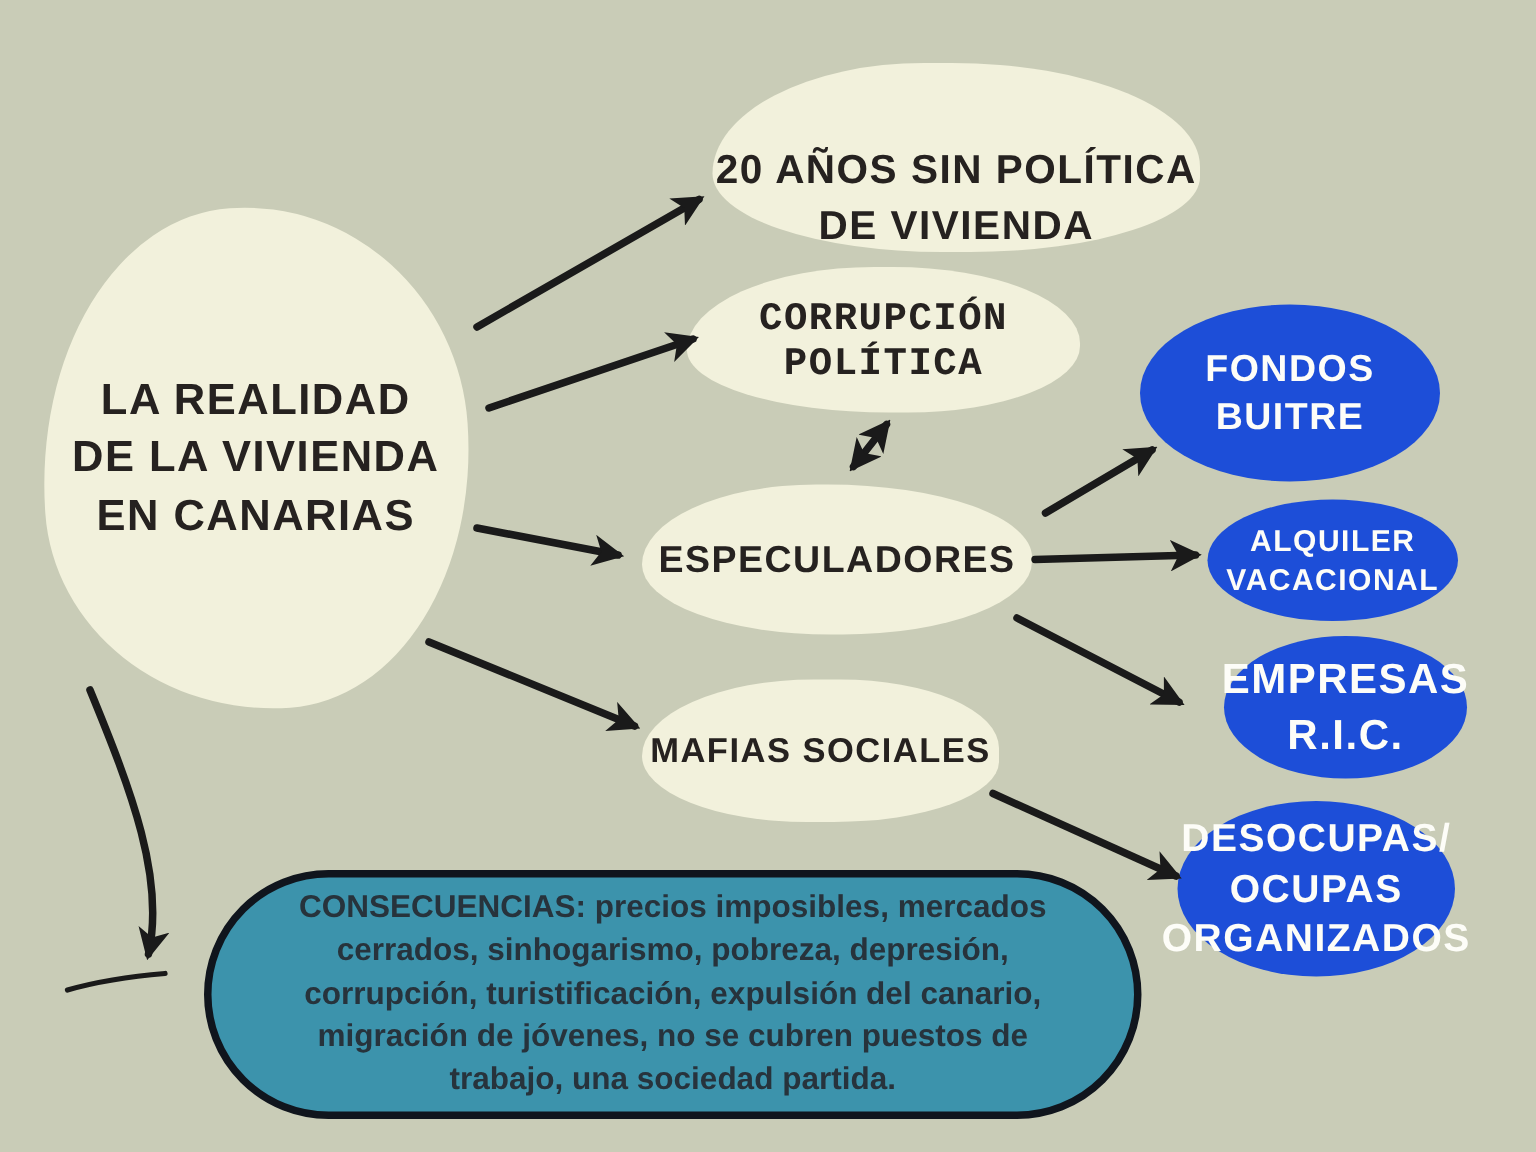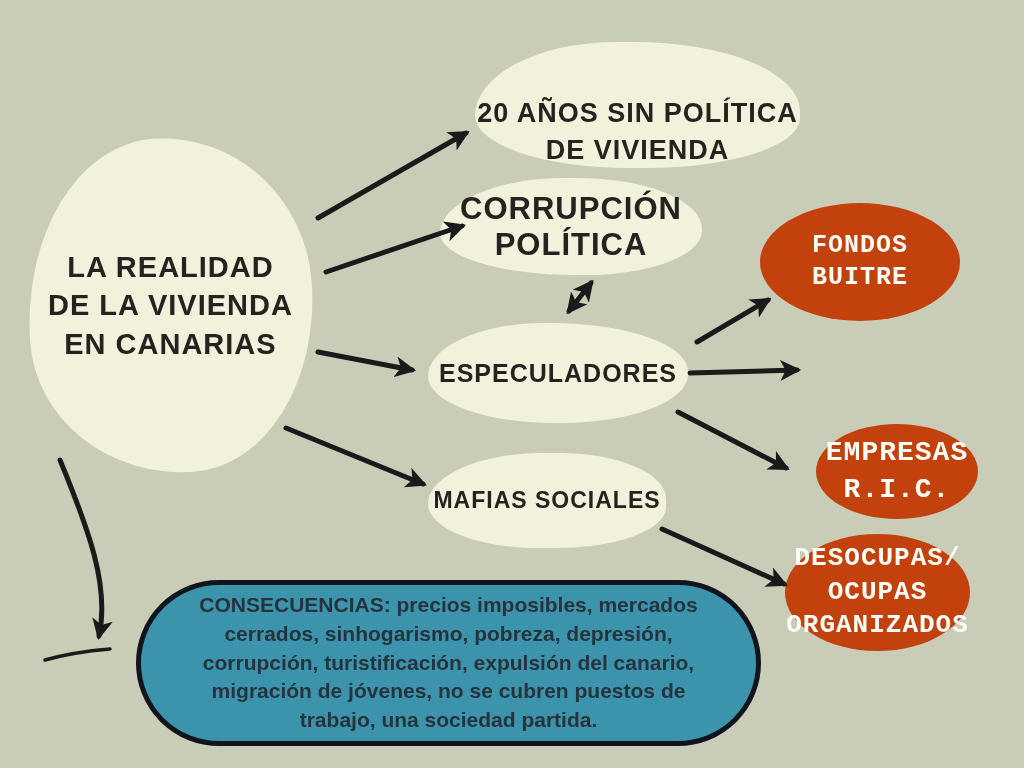--- a/index.html
+++ b/index.html
@@ -23,37 +23,37 @@
     border-radius:48% 52% 46% 54% / 58% 46% 54% 42%;
     transform:rotate(-4deg);
   }
   .blob-root .lbl{transform:rotate(4deg);font-size:29px;line-height:1.32;letter-spacing:1px;}
   .blob-anos{
     left:475px;top:42px;width:325px;height:126px;
     border-radius:46% 54% 50% 50% / 62% 58% 42% 44%;
     font-size:27px;line-height:1.35;letter-spacing:1px;align-items:flex-end;
   }
   .blob-corrupcion{
-    left:440px;top:178px;width:262px;height:97px;
+    left:458px;top:178px;width:262px;height:97px;
     border-radius:50% 50% 46% 54% / 60% 55% 48% 45%;
-    font-size:31px;letter-spacing:1px;
+    font-size:26px;letter-spacing:1px;font-family:Liberation Mono, monospace;
   }
   .blob-especuladores{
     left:428px;top:323px;width:260px;height:100px;
     border-radius:46% 54% 50% 50% / 55% 50% 50% 48%;
     font-size:25px;letter-spacing:1px;
   }
   .blob-mafias{
     left:428px;top:453px;width:238px;height:95px;
     border-radius:52% 48% 50% 50% / 58% 52% 46% 50%;
     font-size:23px;letter-spacing:1px;text-align:center;
   }
   .ellipse{
-    background:#c2410c;color:#fdfdf8;border-radius:50%;
-    line-height:1.3;letter-spacing:1px;font-family:Liberation Mono, monospace;
+    background:#1d4ed8;color:#fdfdf8;border-radius:50%;
+    line-height:1.3;letter-spacing:1px;
   }
   .el-fondos{left:760px;top:203px;width:200px;height:118px;font-size:25px;}
   .el-alquiler{left:805px;top:333px;width:167px;height:81px;font-size:20px;}
   .el-empresas{left:816px;top:424px;width:162px;height:95px;font-size:28px;}
   .el-desocupas{left:785px;top:534px;width:185px;height:117px;font-size:26px;}
   .consequences{
     left:136px;top:580px;width:625px;height:166px;
     background:#3c93ac;
     border:5px solid #10151d;
     border-radius:84px;
@@ -107,20 +107,24 @@
     <span>ESPECULADORES</span>
   </div>
   <div class="node blob blob-mafias">
     <span>MAFIAS SOCIALES</span>
   </div>
 
   <div class="node ellipse el-fondos">
     <span>FONDOS
 BUITRE</span>
   </div>
+  <div class="node ellipse el-alquiler">
+    <span>ALQUILER
+VACACIONAL</span>
+  </div>
   <div class="node ellipse el-empresas">
     <span>EMPRESAS
 R.I.C.</span>
   </div>
   <div class="node ellipse el-desocupas">
     <span>DESOCUPAS/
 OCUPAS
 ORGANIZADOS</span>
   </div>
 

